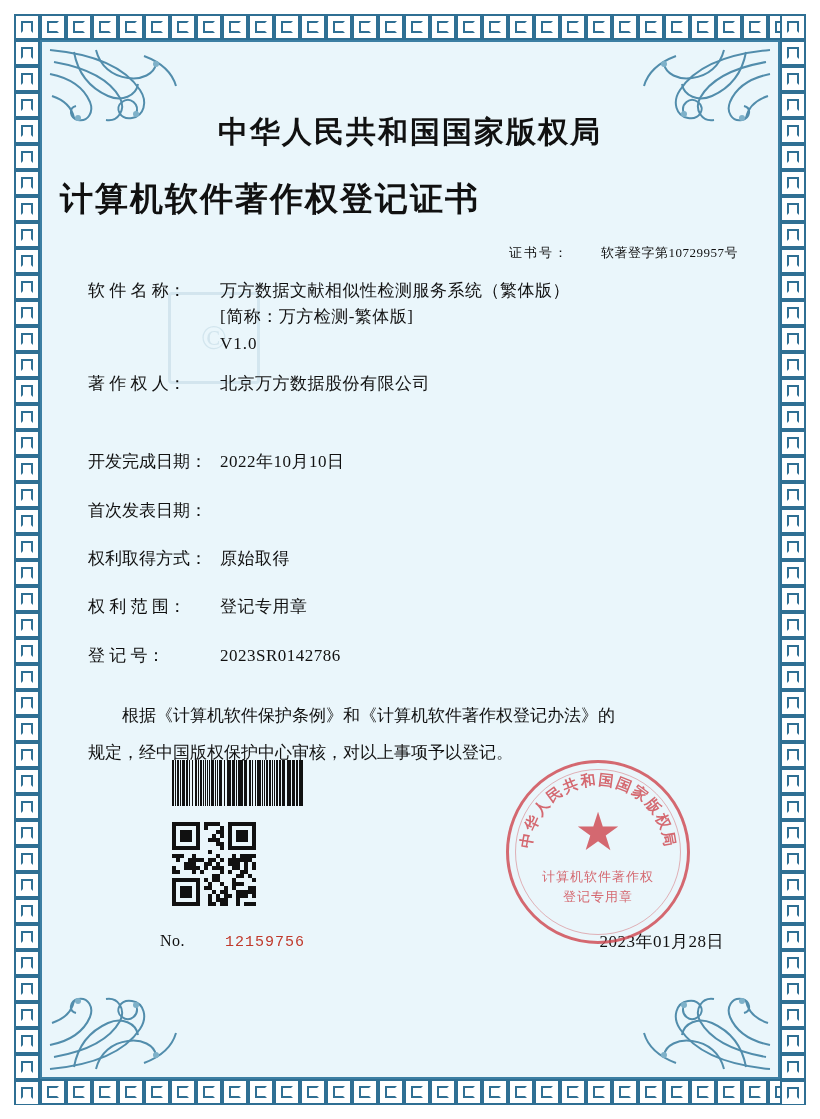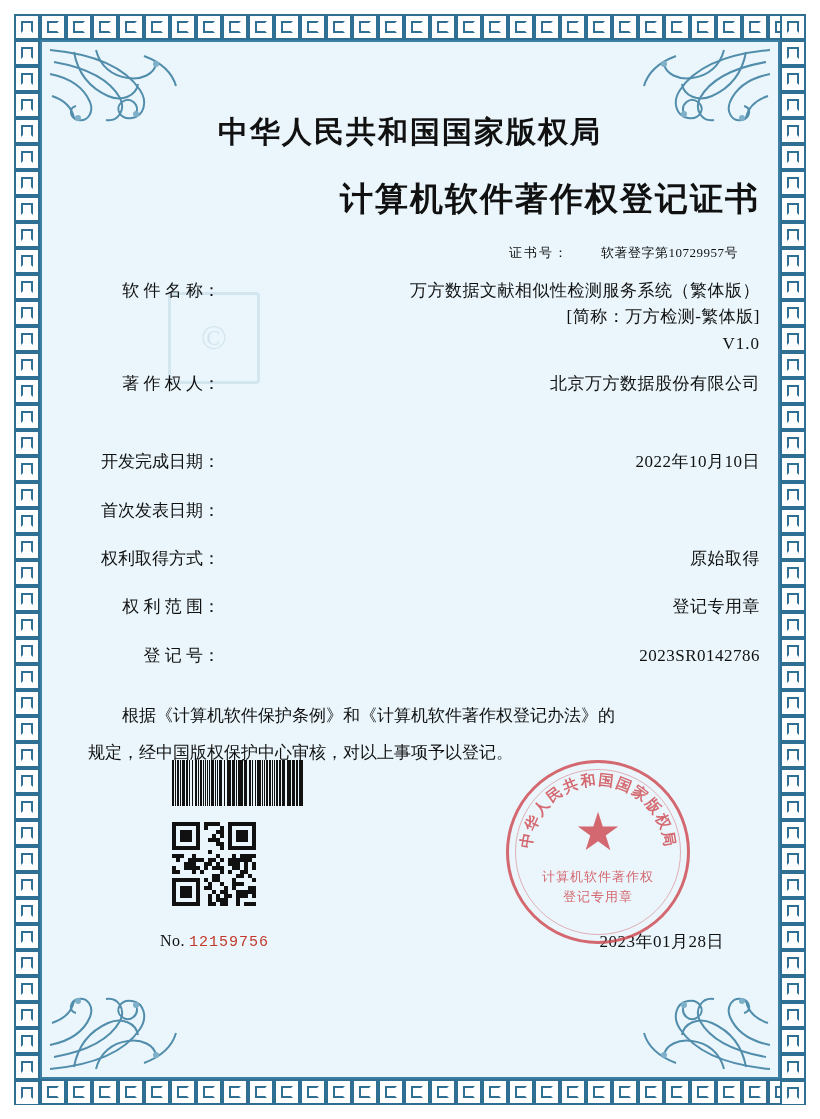--- a/index.html
+++ b/index.html
@@ -122,40 +122,40 @@
   .title-main {
     text-align: center;
     font-size: 30px;
     font-weight: bold;
     letter-spacing: 2px;
     color: #111111;
     margin-top: 52px;
     font-family: "Liberation Serif", "DejaVu Serif", serif;
   }
   .title-sub {
-    text-align: right;
+    text-align: left;
     font-size: 33px;
     font-weight: bold;
     letter-spacing: 2px;
     color: #111111;
     margin-top: 24px;
     font-family: "Liberation Serif", "DejaVu Serif", serif;
   }
   .cert-no {
     text-align: right;
     font-size: 13px;
     color: #111;
     margin-top: 22px;
     padding-right: 22px;
     letter-spacing: 0.5px;
   }
   .cert-no .lbl { letter-spacing: 2px; }
   .cert-no .val { margin-left: 32px; }
 
-  .field-block { margin-top: 16px; padding-left: 28px; position: relative; text-align: right; }
+  .field-block { margin-top: 16px; padding-left: 28px; position: relative; }
   .field-row {
     display: flex;
     align-items: flex-start;
     font-size: 17px;
     color: #111;
     margin-bottom: 10px;
     line-height: 1.55;
   }
   .field-label {
     width: 132px;
@@ -213,21 +213,21 @@
   .qr span.on { background: #111; }
 
   .no-line {
     position: absolute;
     left: 100px;
     top: 872px;
     font-size: 16px;
     color: #111;
   }
   .no-line .nolabel { color: #111; letter-spacing: 0.5px; }
-  .no-line .novalue { color: #c0392b; letter-spacing: 1px; font-family: "Liberation Mono", "DejaVu Sans Mono", monospace; font-size: 15px; }
+  .no-line .novalue { color: #c0392b; letter-spacing: 1px; font-family: "Liberation Mono", "DejaVu Sans Mono", monospace; font-size: 15px; margin-left: 36px; }
 
   .date-line {
     position: absolute;
     right: 36px;
     top: 870px;
     font-size: 17px;
     color: #111;
     letter-spacing: 0.5px;
   }
 

